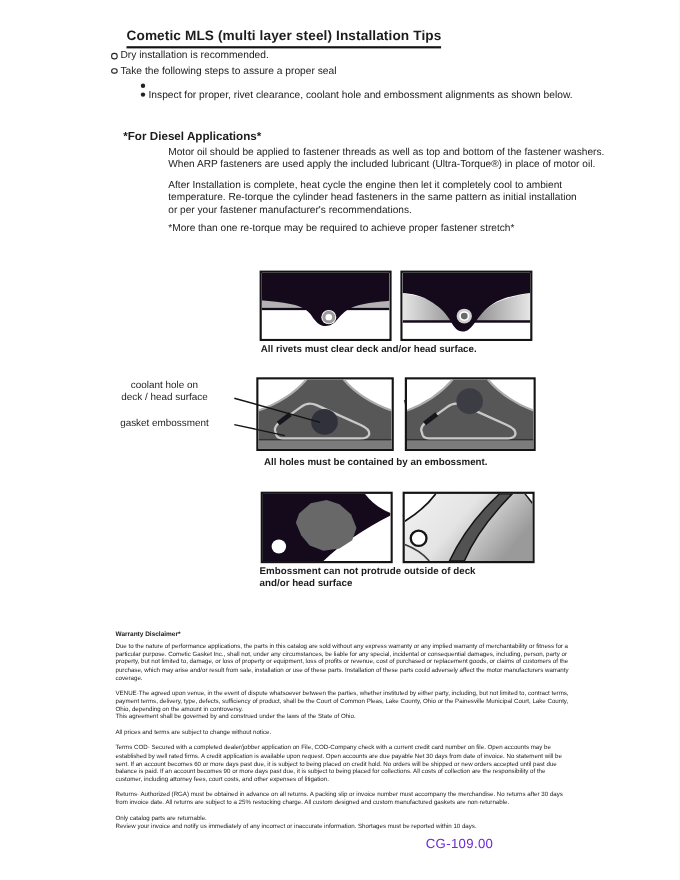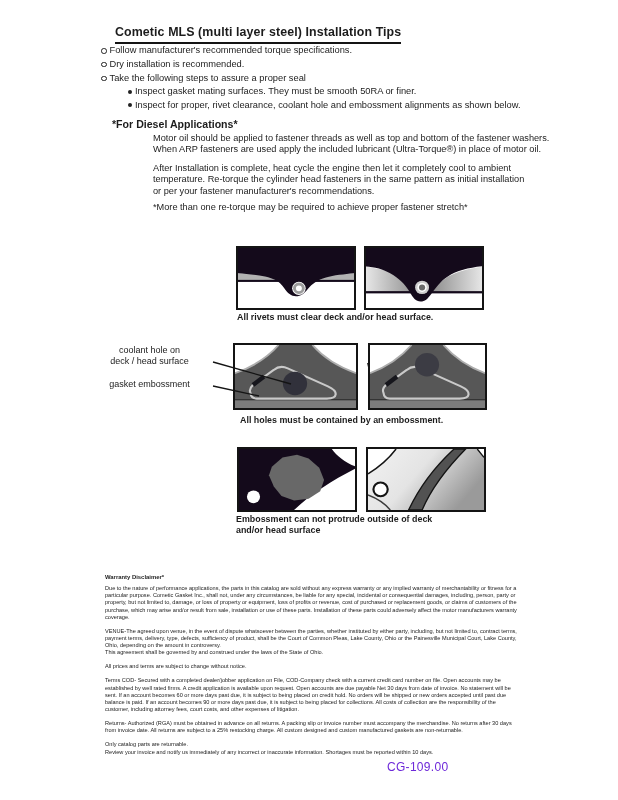--- a/index.html
+++ b/index.html
@@ -34,33 +34,28 @@
 </head>
 <body>
 
 <div class="page">
 
   <div class="abs title">Cometic MLS (multi layer steel) Installation Tips</div>
 
   <div class="abs tips">
     <div class="tip-row l1">
         <span class="b-open"></span>
-        <span>Follow manufacturer's recommended torque specifications.</span>
-      </div>
-    <div class="tip-row l1">
-        <span class="b-open"></span>
         <span>Dry installation is recommended.</span>
       </div>
     <div class="tip-row l1">
         <span class="b-open"></span>
         <span>Take the following steps to assure a proper seal</span>
       </div>
     <div class="tip-row l2">
         <span class="b-fill"></span>
-        <span>Inspect gasket mating surfaces.  They must be smooth 50RA or finer.</span>
       </div>
     <div class="tip-row l2">
         <span class="b-fill"></span>
         <span>Inspect for proper, rivet clearance, coolant hole and embossment alignments as shown below.</span>
       </div>
   </div>
 
   <div class="abs diesel-h">*For Diesel Applications*</div>
   <div class="abs para p1">Motor oil should be applied to fastener threads as well as top and bottom of the fastener washers.
 When ARP fasteners are used apply the included lubricant (Ultra-Torque®) in place of motor oil.</div>

